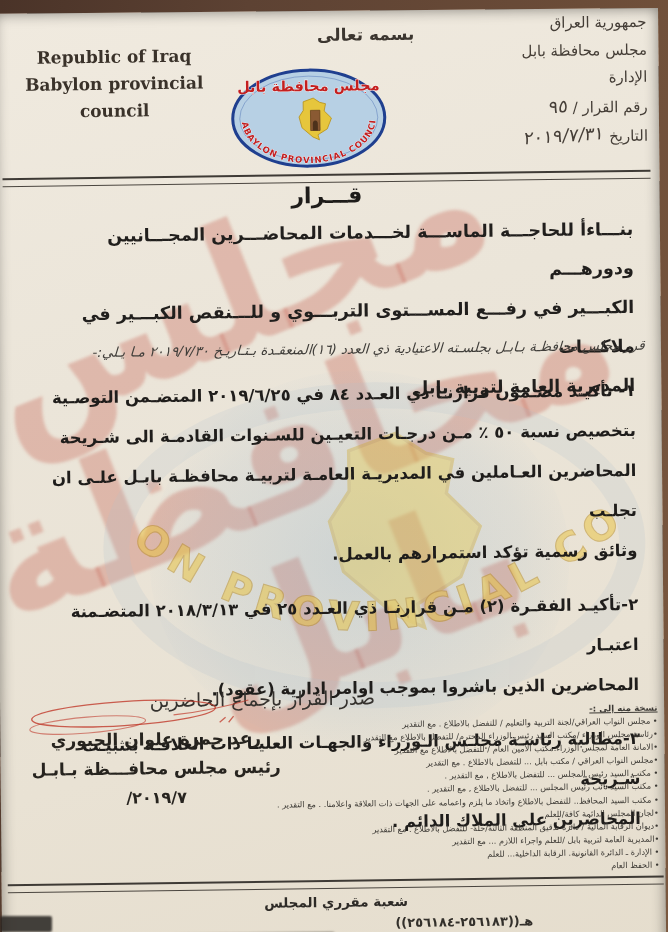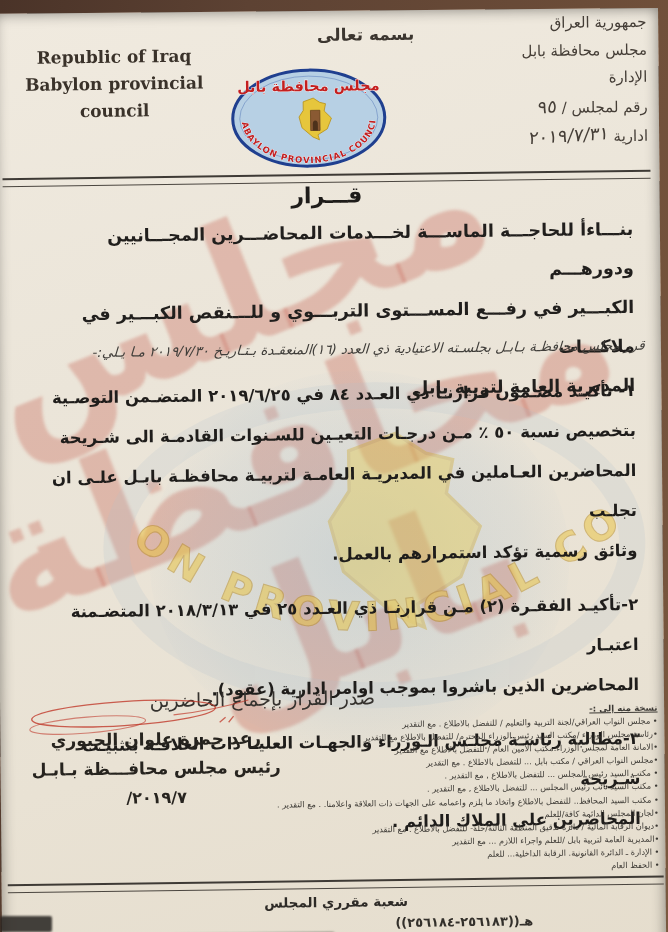--- a/index.html
+++ b/index.html
@@ -134,25 +134,25 @@
       <div>Babylon provincial council</div>
     </div>
 
     <div class="basmala">بسمه تعالى</div>
 
     <div class="hdr-ar">
       <div>جمهورية العراق</div>
       <div>مجلس محافظة بابل</div>
       <div>الإدارة</div>
       <div>
-        <span>رقم لمجلس /</span>
+        <span>رقم القرار /</span>
         <span class="hand">٩٥</span>
       </div>
       <div>
-        <span>ادارية</span>
+        <span>التاريخ</span>
         <span class="hand">٢٠١٩/٧/٣١</span>
       </div>
     </div>
 
     <svg class="logo-box" width="158" height="102" viewBox="0 0 158 102">
       <ellipse cx="79" cy="51" rx="76" ry="48" fill="#b7d0e4" stroke="#1f3f8f" stroke-width="3"></ellipse>
       <ellipse cx="79" cy="51" rx="69" ry="42" fill="none" stroke="#5a7cba" stroke-width=".8" opacity=".65"></ellipse>
       <g transform="translate(52,26) scale(0.72)">
         <path d="M30,12 L44,7 L53,13 L61,15 L59,25 L69,35 L63,50 L50,58 L52,65 L43,61 L28,48 L24,33 L30,24 Z" fill="#e6c63c" stroke="#b99420" stroke-width="1.2"></path>
         <rect x="40" y="24" width="13" height="28" fill="#8a5a33" stroke="#5f3c21" stroke-width="1"></rect>

